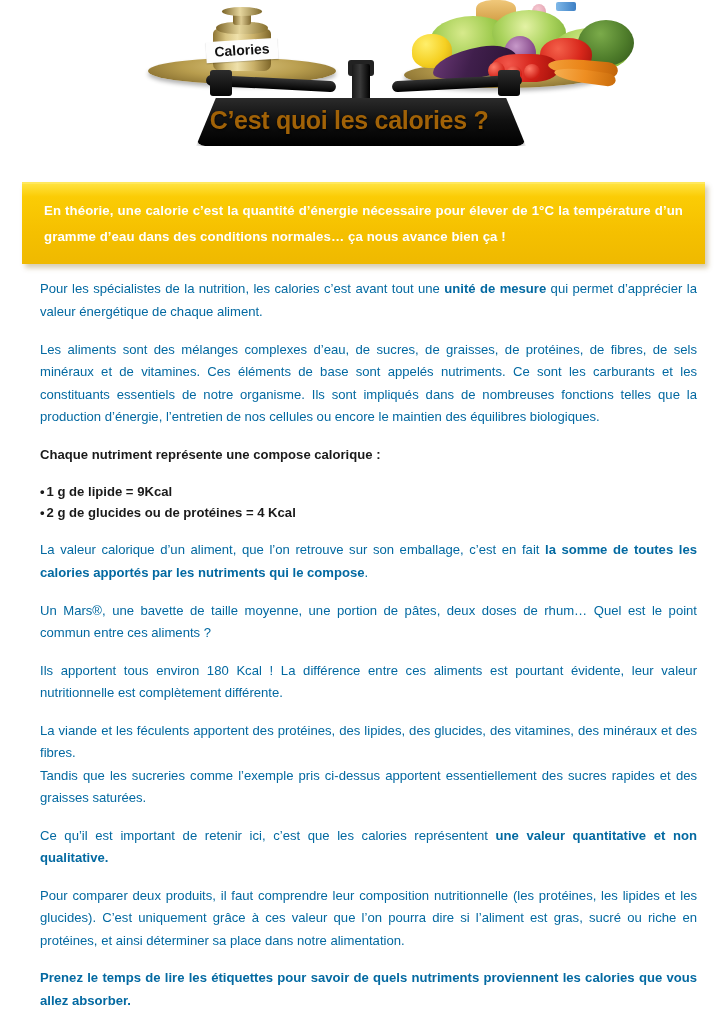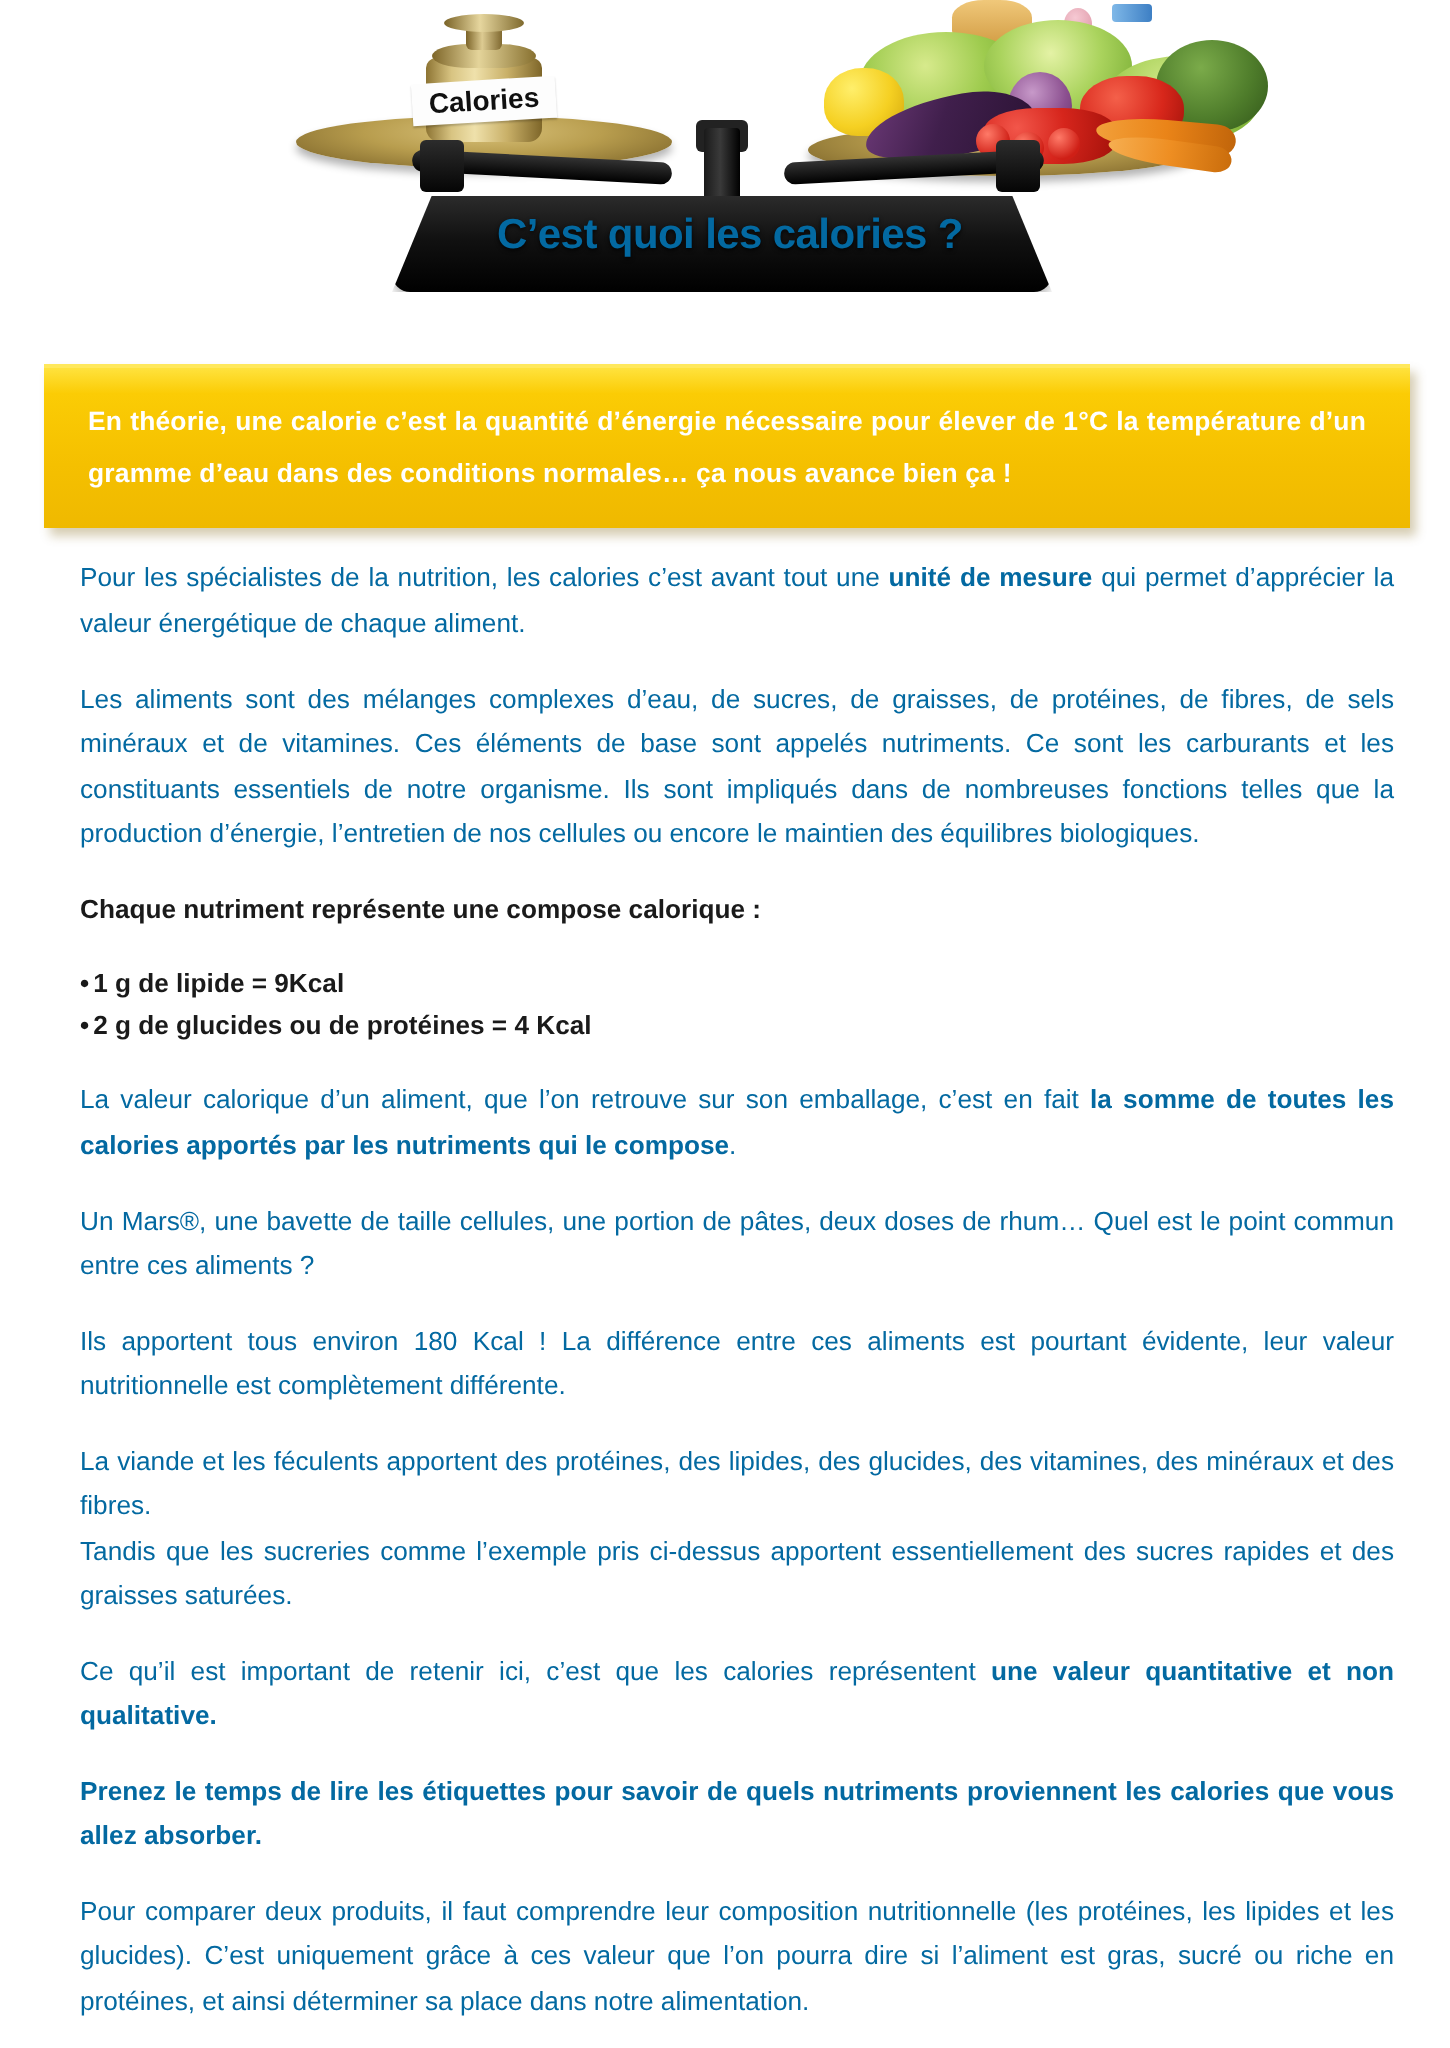--- a/index.html
+++ b/index.html
@@ -39,27 +39,27 @@
     top: 98px;
     width: 330px;
     height: 48px;
     background: linear-gradient(180deg,#2b2b2b 0%,#111 45%,#000 100%);
     border-radius: 5px 5px 9px 9px;
     clip-path: polygon(6% 0,94% 0,100% 100%,0 100%);
     box-shadow: 0 3px 5px rgba(0,0,0,.25);
   }
   .scale-title {
     position: absolute;
-    left: 200px;
+    left: 184px;
     top: 106px;
     width: 330px;
     text-align: center;
-    color: #0369a1;
+    color: #a16207;
     font-weight: bold;
-    font-size: 21px;
+    font-size: 25px;
     letter-spacing: -0.3px;
     text-shadow: 0 1px 2px rgba(0,0,0,.8);
     white-space: nowrap;
     z-index: 9;
   }
   .scale-column {
     position: absolute;
     left: 352px;
     top: 64px;
     width: 18px;
@@ -314,27 +314,27 @@
 
   <p class="heading-line">Chaque nutriment représente une compose calorique :</p>
 
   <ul class="bullets">
     <li>1 g de lipide = 9Kcal</li>
     <li>2 g de glucides ou de protéines = 4 Kcal</li>
   </ul>
 
   <p class="para"><span>La valeur calorique d’un aliment, que l’on retrouve sur son emballage, c’est en fait </span><span class="b">la somme de toutes les calories apportés par les nutriments qui le compose</span><span>.</span></p>
 
-  <p class="para">Un Mars®, une bavette de taille cellules, une portion de pâtes, deux doses de rhum… Quel est le point commun entre ces aliments ?</p>
+  <p class="para">Un Mars®, une bavette de taille moyenne, une portion de pâtes, deux doses de rhum… Quel est le point commun entre ces aliments ?</p>
 
   <p class="para">Ils apportent tous environ 180 Kcal ! La différence entre ces aliments est pourtant évidente, leur valeur nutritionnelle est complètement différente.</p>
 
   <p class="para nogap">La viande et les féculents  apportent des protéines, des lipides, des glucides, des vitamines, des minéraux et des fibres.</p>
 
   <p class="para">Tandis que les sucreries comme l’exemple pris ci-dessus apportent essentiellement des sucres rapides et des graisses saturées.</p>
 
   <p class="para"><span>Ce qu’il est important de retenir ici, c’est que les calories représentent </span><span class="b">une valeur quantitative et non qualitative.</span></p>
 
+  <p class="para">Pour comparer deux produits, il faut comprendre leur composition nutritionnelle (les protéines, les lipides et les glucides). C’est uniquement grâce à ces valeur que l’on pourra dire si l’aliment est gras, sucré ou riche en protéines, et ainsi déterminer sa place dans notre alimentation.</p>
+
   <p class="para b">Prenez le temps de lire les étiquettes  pour savoir de quels nutriments proviennent les calories que vous allez absorber.</p>
 
-  <p class="para">Pour comparer deux produits, il faut comprendre leur composition nutritionnelle (les protéines, les lipides et les glucides). C’est uniquement grâce à ces valeur que l’on pourra dire si l’aliment est gras, sucré ou riche en protéines, et ainsi déterminer sa place dans notre alimentation.</p>
-
 </div>
 
 </body></html>

